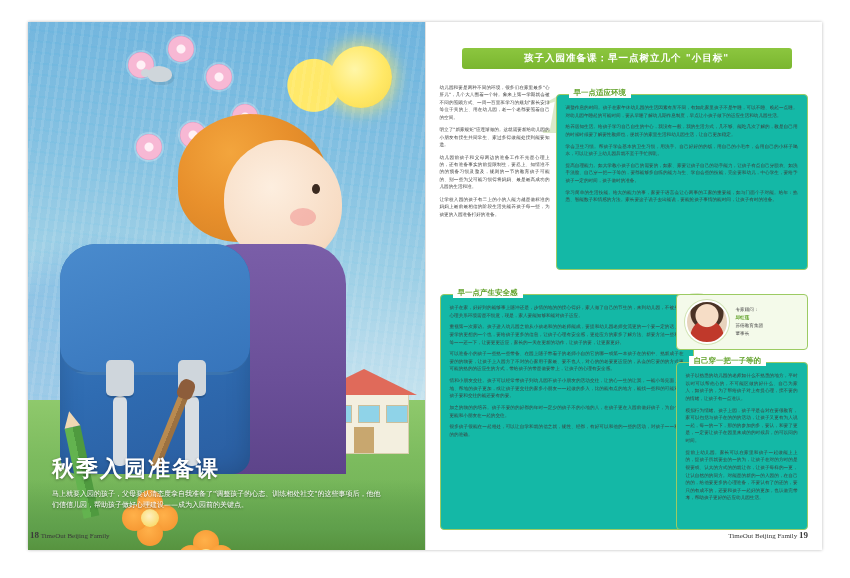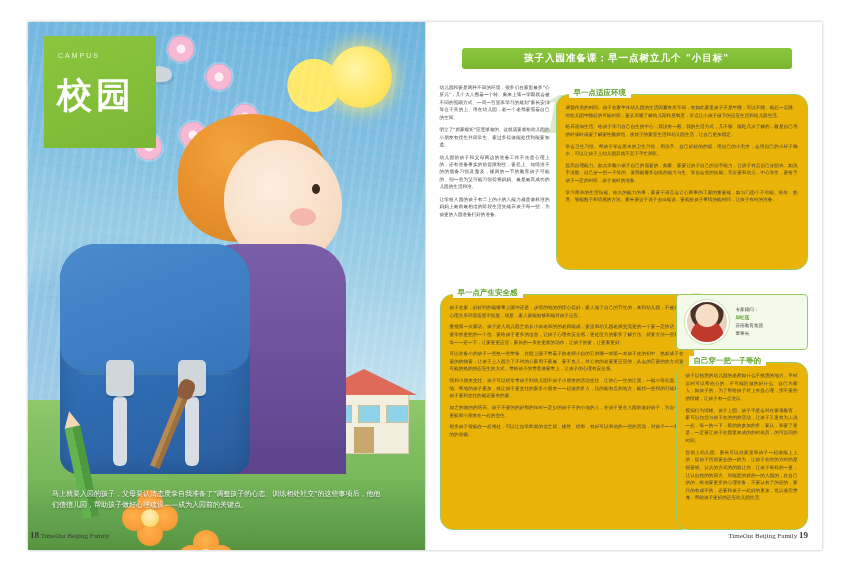--- a/index.html
+++ b/index.html
@@ -231,22 +231,22 @@
     position:absolute; color:#d7e8c2; font-weight:bold; font-style:italic;
     font-family:"Liberation Serif", serif; line-height:1;
   }
   .n1 { left:116px; top:64px; font-size:56px; color:#dce9c9; }
   .n2 { left:120px; bottom:24px; font-size:56px; color:#dce9c9; }
   .n3 { right:112px; top:262px; font-size:56px; color:#dce9c9; }
 
   .card {
     position:absolute;
     border:1px solid #9ccb63;
-    border-radius:13px;
-    background:#eab308;
+    border-radius:4px;
+    background:#14b8a6;
     box-sizing:border-box;
     padding:9px 9px 7px 9px;
   }
   .card-title {
     position:absolute; left:12px; top:-7px; background:#ffffff; padding:0 5px;
     color:#63a32c; font-size:7.5px; font-weight:bold;
     font-family:"DejaVu Sans", sans-serif;
   }
   .card-body {
     font-size:4.6px; line-height:1.66; color:#3d3d3d; text-align:justify;
@@ -332,25 +332,22 @@
           <i class="p1"></i>
             <i class="p2"></i>
             <i class="p4"></i>
             <b></b>
         </div>
         <div class="pencil"></div>
         <div class="brush"></div>
       </div>
     </div>
 
-    <div class="campus-box">
-      <div class="campus-en">CAMPUS</div>
-      <div class="campus-cn">校园</div>
-    </div>
-
+
+    <div class="headline">秋季入园准备课</div>
     <div class="deck">马上就要入园的孩子，父母要认清态度拿自我准备了"调整孩子的心态、训练相处社交"的这些事项后，他他们信信儿园，帮助孩子做好心理建设——成为入园前的关键点。</div>
 
     <div class="folio-left">
       <b>18</b>
       <span>TimeOut Beijing Family</span>
     </div>
   </div>
 
   <div class="page page-right">
     <div class="rp">

